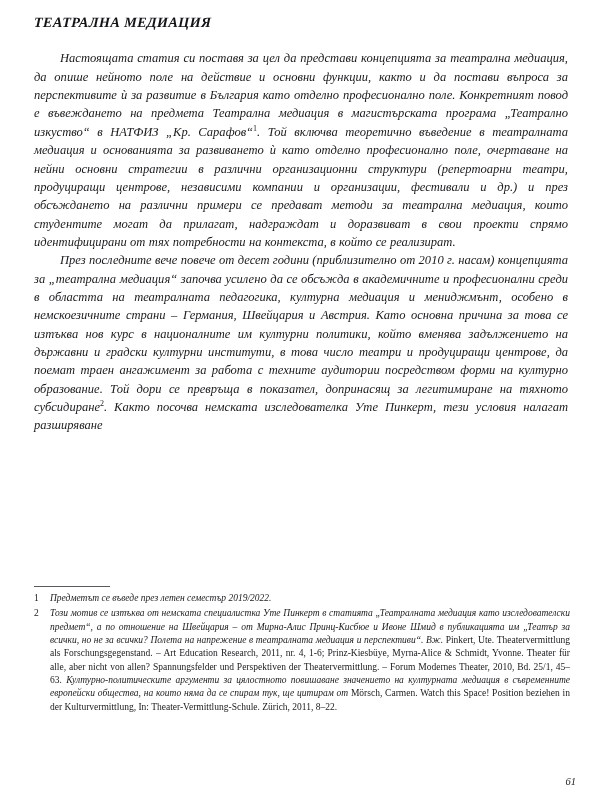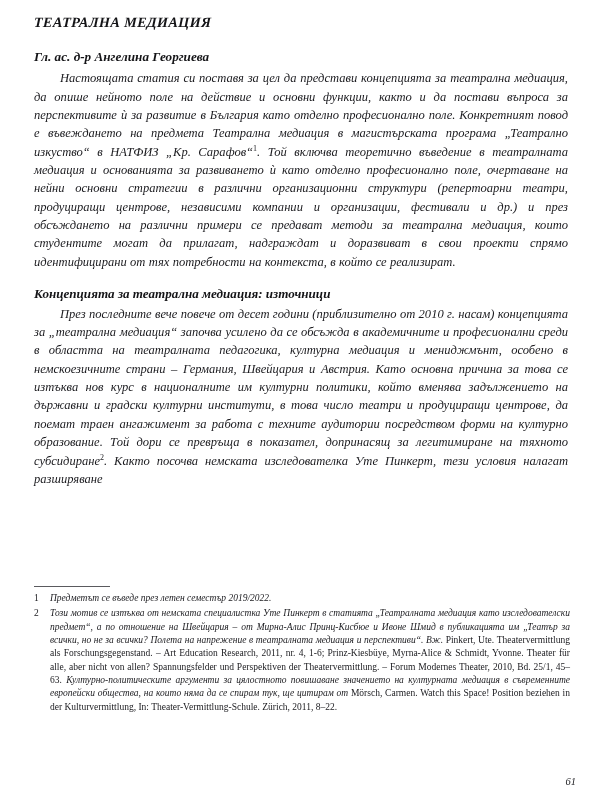--- a/index.html
+++ b/index.html
@@ -140,26 +140,24 @@
 </style>
 </head>
 <body>
 
 <div class="page">
 
   <div class="content">
 
     <h1 class="article-title">ТЕАТРАЛНА МЕДИАЦИЯ</h1>
 
-    <div class="author">Гл. ас. д-р Ангелина Георгиева</div>
 
 
     <p class="para first"><span>Настоящата статия си поставя за цел да представи концепцията за </span><em class="it">театрална медиация</em><span>, да опише нейното поле на действие и основни функции, както и да постави въпроса за перспективите ѝ за развитие в България като отделно професионално поле. Конкретният повод е въвеждането на предмета Театрална медиация в магистърската програма „Театрално изкуство“ в НАТФИЗ „Кр. Сарафов“</span><sup class="fn">1</sup><span>. Той включва теоретично въведение в театралната медиация и основанията за развиването ѝ като отделно професионално поле, очертаване на нейни основни стратегии в различни организационни структури (репертоарни театри, продуциращи центрове, независими компании и организации, фестивали и др.) и през обсъждането на различни примери се предават методи за театрална медиация, които студентите могат да прилагат, надграждат и доразвиват в свои проекти спрямо идентифицирани от тях потребности на контекста, в който се реализират.</span></p>
 
-    <h2 class="section-heading">Концепцията за театрална медиация: източници</h2>
 
     <p class="para"><span>През последните вече повече от десет години (приблизително от 2010 г. насам) концепцията за „театрална медиация“ започва усилено да се обсъжда в академичните и професионални среди в областта на театралната педагогика, културна медиация и мениджмънт, особено в немскоезичните страни – Германия, Швейцария и Австрия. Като основна причина за това се изтъква нов курс в националните им културни политики, който вменява задължението на държавни и градски културни институти, в това число театри и продуциращи центрове, да поемат траен ангажимент за работа с техните аудитории посредством форми на културно образование. Той дори се превръща в показател, допринасящ за легитимиране на тяхното субсидиране</span><sup class="fn">2</sup><span>. Както посочва немската изследователка Уте Пинкерт, тези условия налагат разширяване</span></p>
 
   </div>
 
   <div class="footnotes">
     <div class="fn-rule"></div>
 
     <div class="fn-item">
       <div class="fn-num">1</div>

